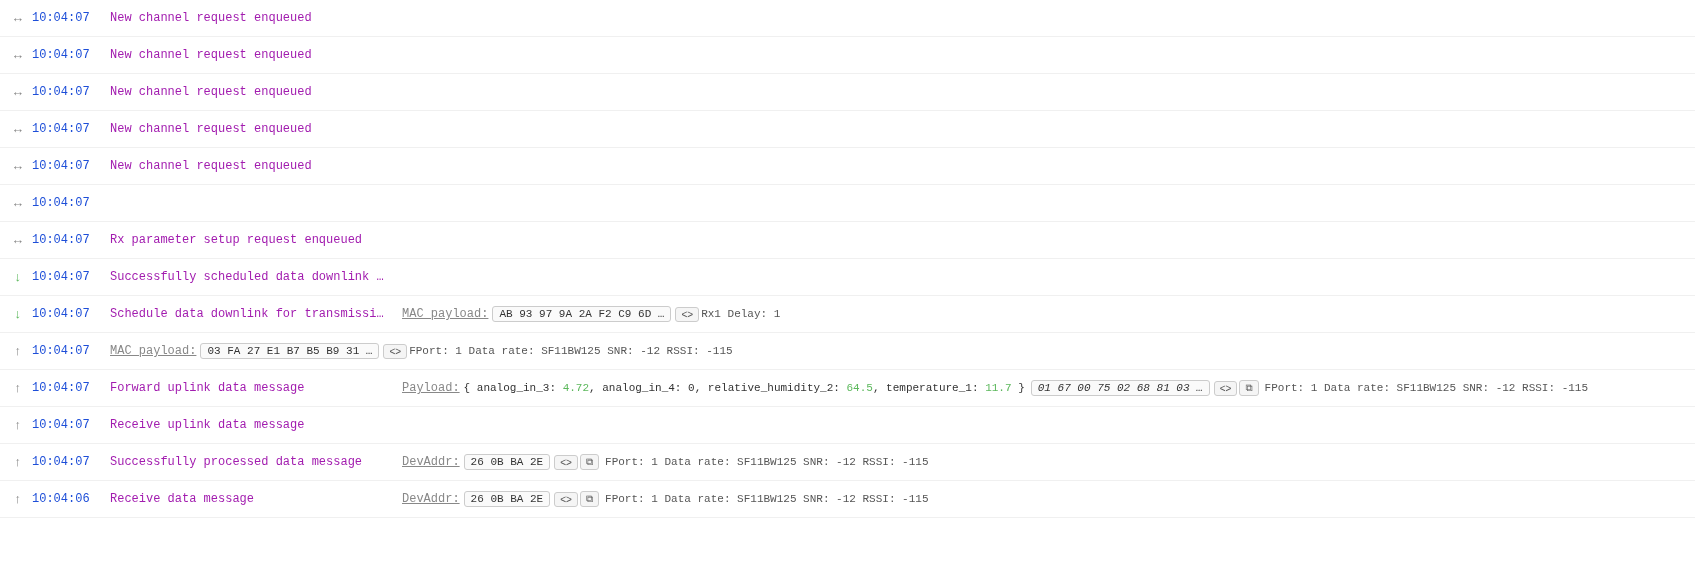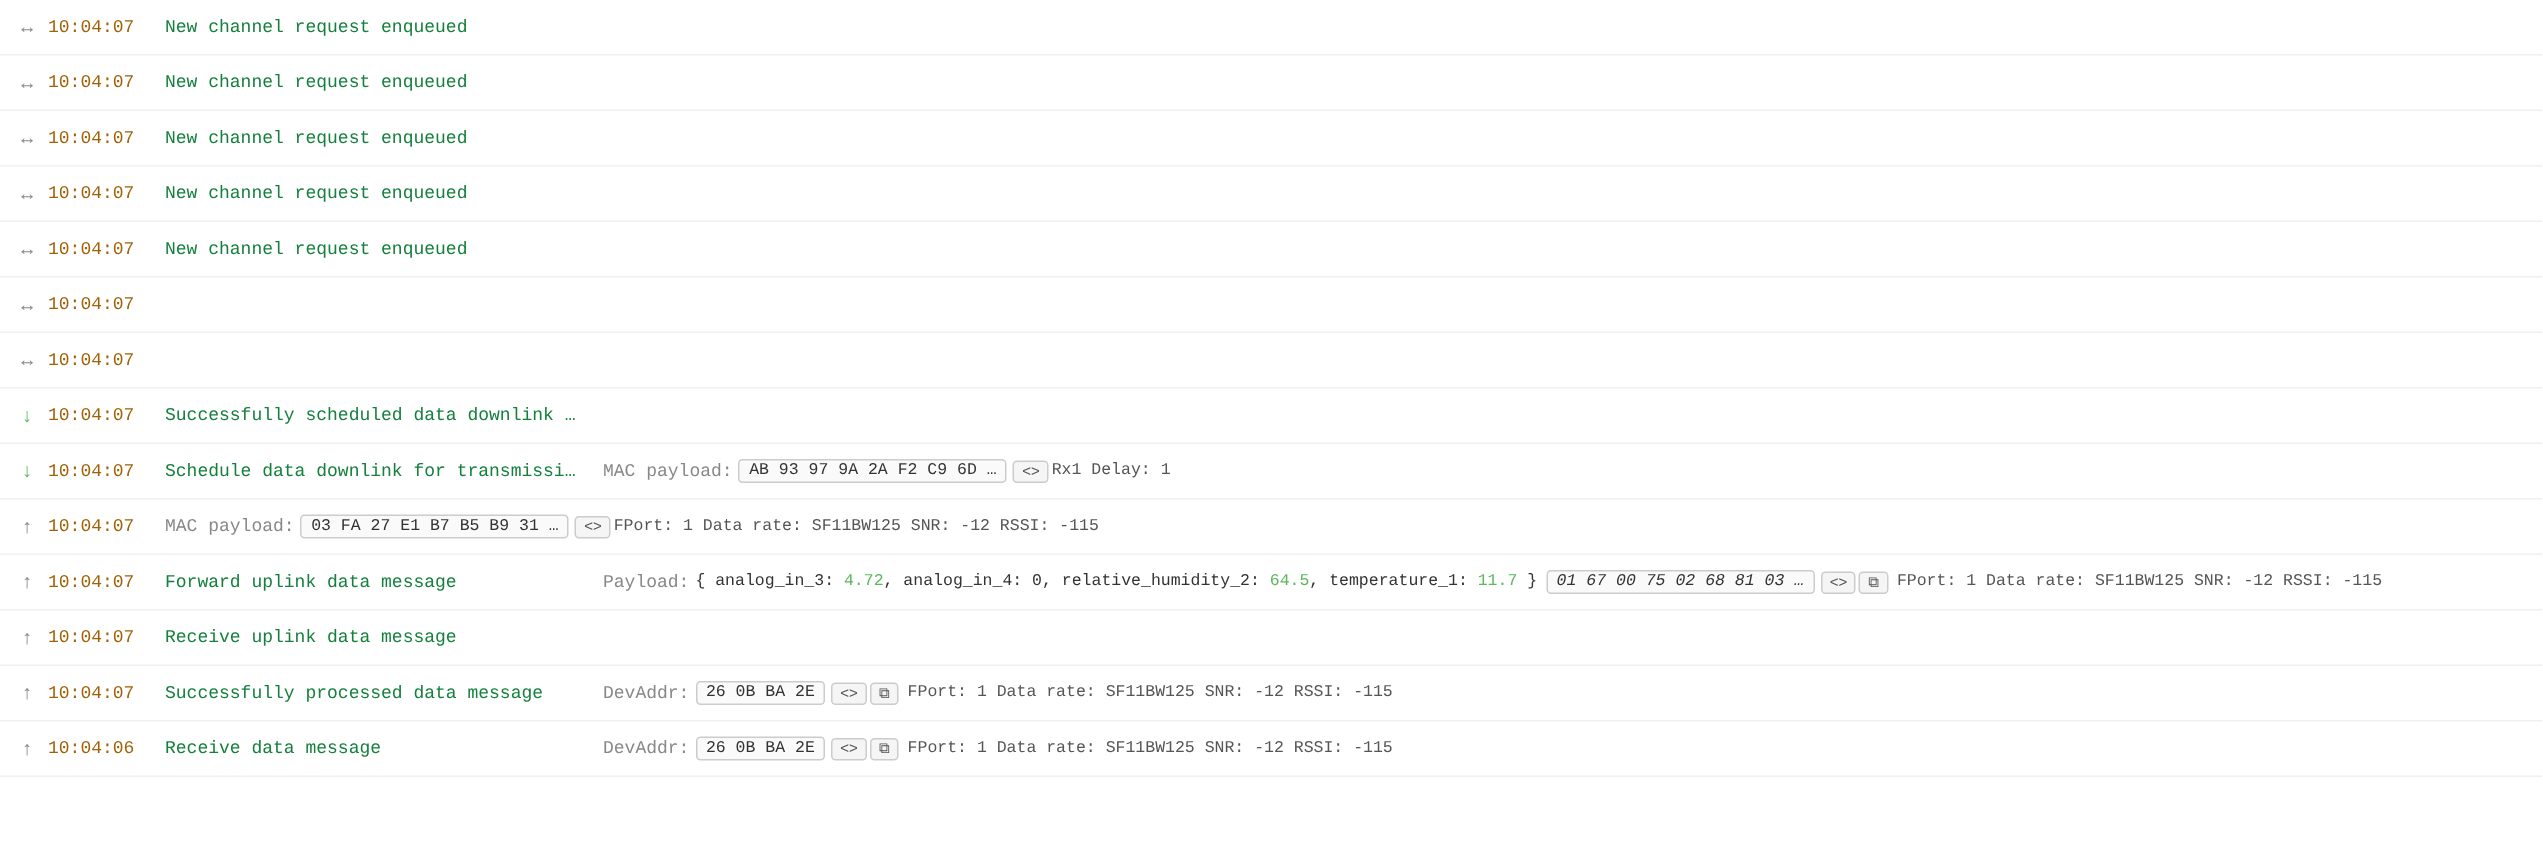--- a/index.html
+++ b/index.html
@@ -29,32 +29,33 @@
       align-items: center;
       justify-content: center;
       color: #888;
       font-size: 13px;
       margin-right: 4px;
     }
     .icon.down { color: #5cb85c; }
     .icon.up { color: #888; }
     .icon.sync { color: #888; }
     .timestamp {
-      color: #a16207;
+      color: #1d4ed8;
       min-width: 70px;
       margin-right: 8px;
     }
     .message {
       min-width: 280px;
       margin-right: 12px;
-      color: #15803d;
+      color: #a21caf;
     }
     .label {
       color: #888;
       margin-right: 4px;
+      text-decoration: underline;
     }
     .value-box {
       display: inline-flex;
       align-items: center;
       border: 1px solid #ccc;
       border-radius: 3px;
       padding: 1px 6px;
       background: #fafafa;
       font-size: 11px;
       margin-right: 4px;
@@ -126,20 +127,21 @@
       <span class="timestamp">10:04:07</span>
       <span class="message">New channel request enqueued</span>
     </div>
     <div class="log-row">
       <span class="icon sync">↔</span>
       <span class="timestamp">10:04:07</span>
     </div>
     <div class="log-row">
       <span class="icon sync">↔</span>
       <span class="timestamp">10:04:07</span>
+      <span class="message">Rx parameter setup request enqueued</span>
     </div>
     <div class="log-row">
       <span class="icon down">↓</span>
       <span class="timestamp">10:04:07</span>
       <span class="message">Successfully scheduled data downlink …</span>
     </div>
     <div class="log-row">
       <span class="icon down">↓</span>
       <span class="timestamp">10:04:07</span>
       <span class="message">Schedule data downlink for transmissi…</span>

